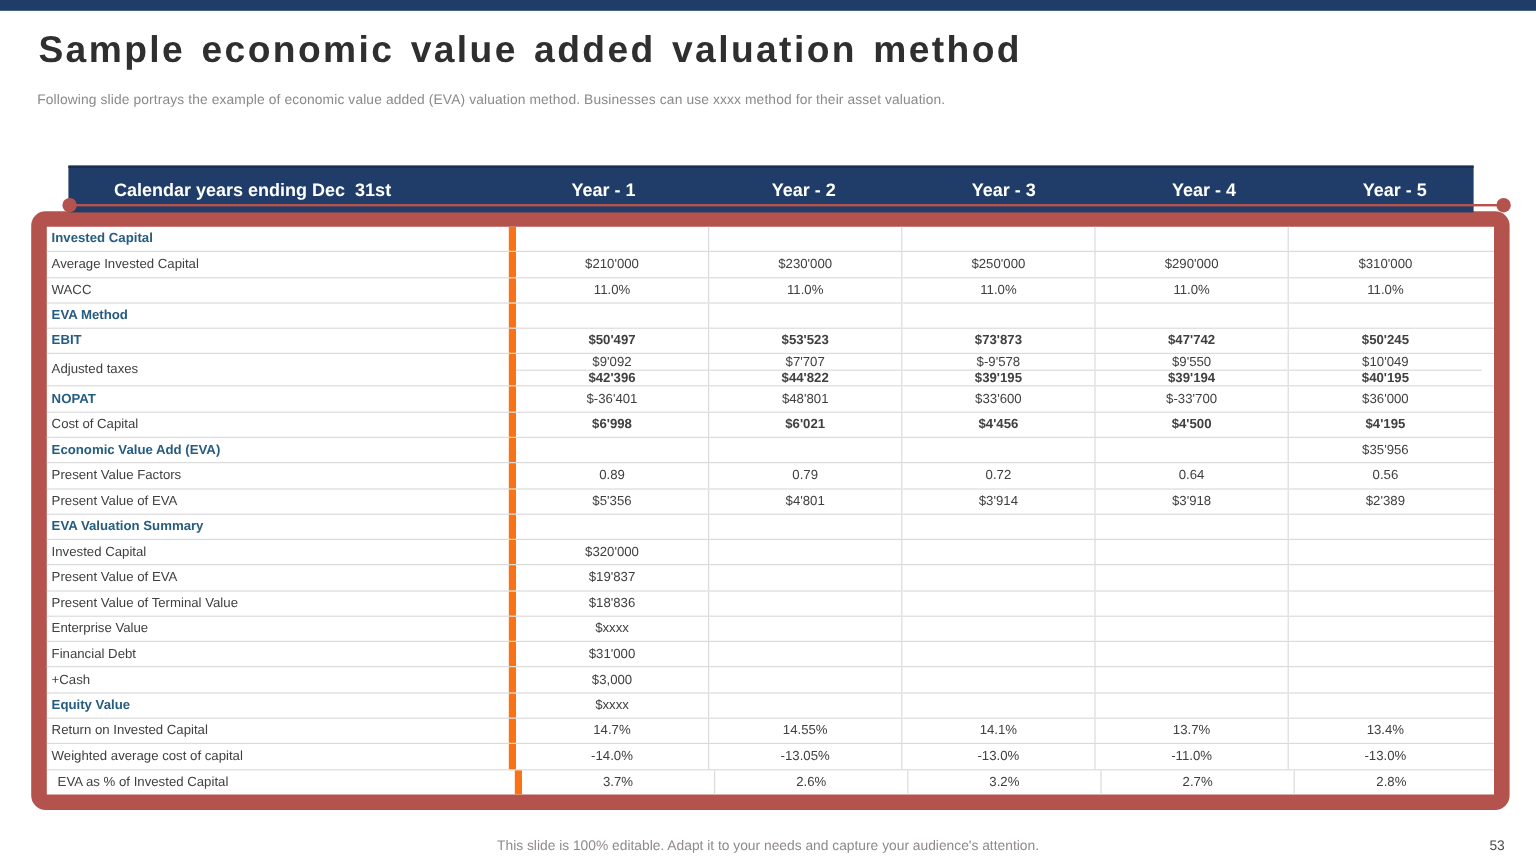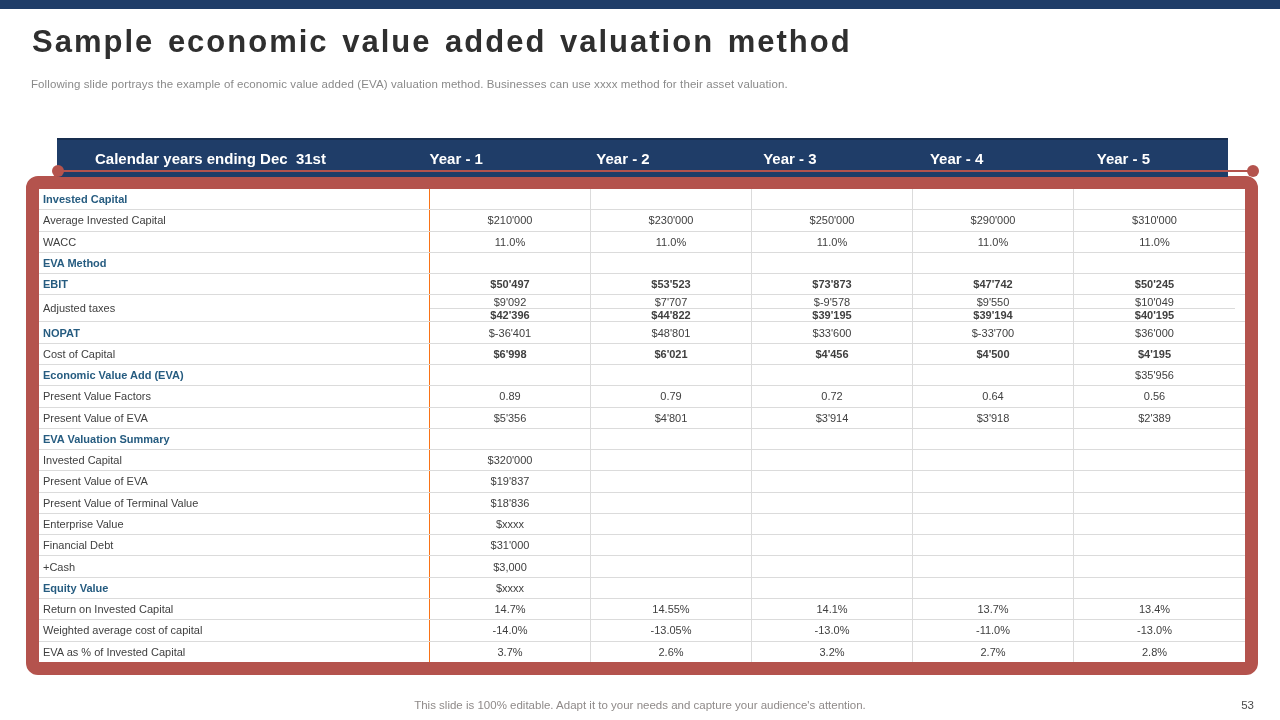--- a/index.html
+++ b/index.html
@@ -17,33 +17,33 @@
   .dot-right{left:1247px;}
 
   
   .frame{position:absolute;left:26px;top:176px;width:1232px;height:499px;box-sizing:border-box;
          border:13px solid #B4534D;border-radius:12px;background:#ffffff;z-index:1;}
 
   
   .thead{position:absolute;left:57px;top:138px;width:1171px;height:39px;background:#1F3D68;z-index:2;
          display:flex;align-items:center;color:#ffffff;font-weight:bold;font-size:15px;
          border-top:2px solid #182E4F;box-sizing:border-box;gap:20px;}
-  .hc{box-sizing:border-box;text-align:left;}
+  .hc{box-sizing:border-box;text-align:center;}
   .hc0{width:383px;text-align:left;padding-left:38px;white-space:pre;}
   .hc1,.hc2,.hc3,.hc4{width:161px;}
   .hc5{width:144px;}
 
   
   .tbody{position:absolute;left:39px;top:189px;width:1206px;height:473px;z-index:2;
          display:flex;flex-direction:column;font-size:11px;color:#404040;}
   .trow{display:flex;flex:1 1 0;border-bottom:1px solid #DBDBDB;min-height:0;}
-  .trow:last-child{border-bottom:none;}
+  .trow:last-child{border-bottom:none;justify-content:center;}
   .trow.double{flex:1.28 1 0;}
   .cell-label{width:391px;box-sizing:border-box;padding-left:4px;display:flex;align-items:center;
-              border-right:1px solid #f97316;}
+              border-right:6px solid #f97316;}
   .cell-label.section{color:#265C80;font-weight:bold;}
   .cell-val{width:161px;box-sizing:border-box;display:flex;align-items:center;justify-content:center;
             border-right:1px solid #DBDBDB;text-align:center;}
   .cell-val.last{border-right:none;}
   .cell-val.bold{font-weight:bold;}
   .cell-val.stack{flex-direction:column;justify-content:stretch;align-items:stretch;padding:0;}
   .half{flex:1 1 0;display:flex;align-items:center;justify-content:center;min-height:0;}
   .half.top{border-bottom:1px solid #DBDBDB;}
   .half.bold{font-weight:bold;}
 

